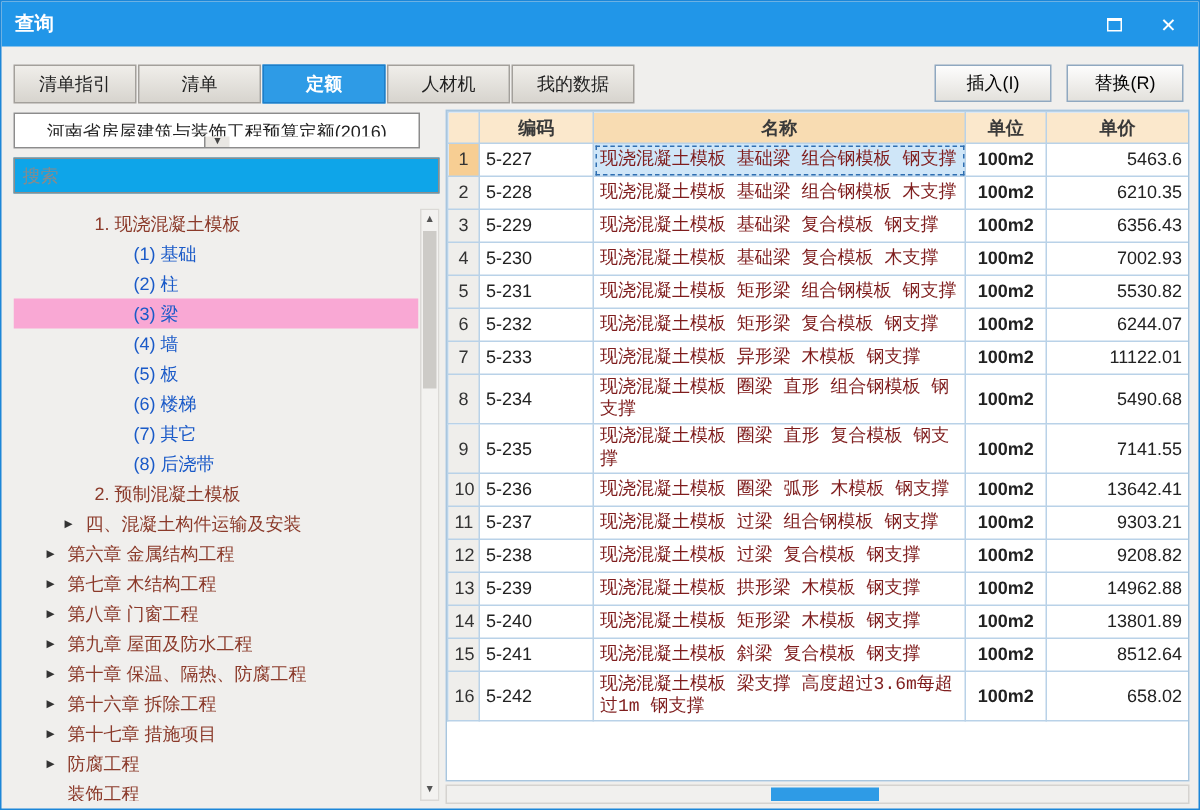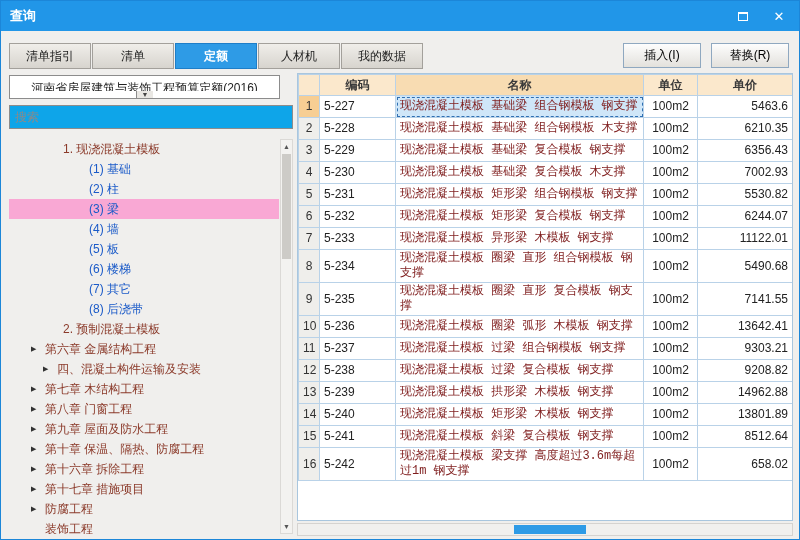--- a/index.html
+++ b/index.html
@@ -48,21 +48,21 @@
   .main { position:absolute; left:296px; top:72px; width:496px; bottom:3px; }
   .table-area { position:absolute; top:0; left:0; right:0; bottom:15px; background:#fff; border:1px solid #A9C6DE; overflow:hidden; }
   table { border-collapse:collapse; table-layout:fixed; width:494px; font-size:12px; }
   th,td { border:1px solid #B9D2E8; padding:1px 4px; overflow:hidden; }
   thead th { height:21px; background:#FBE8CC; font-weight:bold; text-align:center; color:#3A3A3A; }
   thead th.name-h { background:#F8DCB2; }
   td { height:22px; line-height:15px; }
   td.num { background:#EFEEEB; text-align:center; color:#333; }
   td.code { color:#222; }
   td.name { color:#7f1d1d; word-break:break-all;font-family:Liberation Mono, monospace; }
-  td.unit { text-align:center; }
+  td.unit { text-align:center;font-weight:bold; }
   td.price { text-align:right; }
   tr.selected td.num { background:#F7CE93; }
   tr.selected td.name { background:#CFE6F8; outline:1px dashed #2F6FB2; outline-offset:-2px; }
   .hsb { position:absolute; left:0; right:0; bottom:0; height:13px; background:#F1F0EE; border:1px solid #D5D3D0; }
   .hsb-thumb { position:absolute; left:216px; width:72px; top:1px; bottom:1px; background:#2E9BE6; }
 </style>
 </head>
 <body>
 
 <div class="window">
@@ -133,27 +133,27 @@
             <span class="tree-label leaf">(7) 其它</span>
           </div>
           <div class="tree-item" style="padding-left: 66px;">
             <span class="tree-arrow"></span>
             <span class="tree-label leaf">(8) 后浇带</span>
           </div>
           <div class="tree-item" style="padding-left: 40px;">
             <span class="tree-arrow"></span>
             <span class="tree-label parent">2. 预制混凝土模板</span>
           </div>
+          <div class="tree-item" style="padding-left: 34px;">
+            <span class="tree-arrow">▶</span>
+            <span class="tree-label parent">四、混凝土构件运输及安装</span>
+          </div>
           <div class="tree-item" style="padding-left: 22px;">
             <span class="tree-arrow">▶</span>
             <span class="tree-label parent">第六章 金属结构工程</span>
-          </div>
-          <div class="tree-item" style="padding-left: 34px;">
-            <span class="tree-arrow">▶</span>
-            <span class="tree-label parent">四、混凝土构件运输及安装</span>
           </div>
           <div class="tree-item" style="padding-left: 22px;">
             <span class="tree-arrow">▶</span>
             <span class="tree-label parent">第七章 木结构工程</span>
           </div>
           <div class="tree-item" style="padding-left: 22px;">
             <span class="tree-arrow">▶</span>
             <span class="tree-label parent">第八章 门窗工程</span>
           </div>
           <div class="tree-item" style="padding-left: 22px;">

